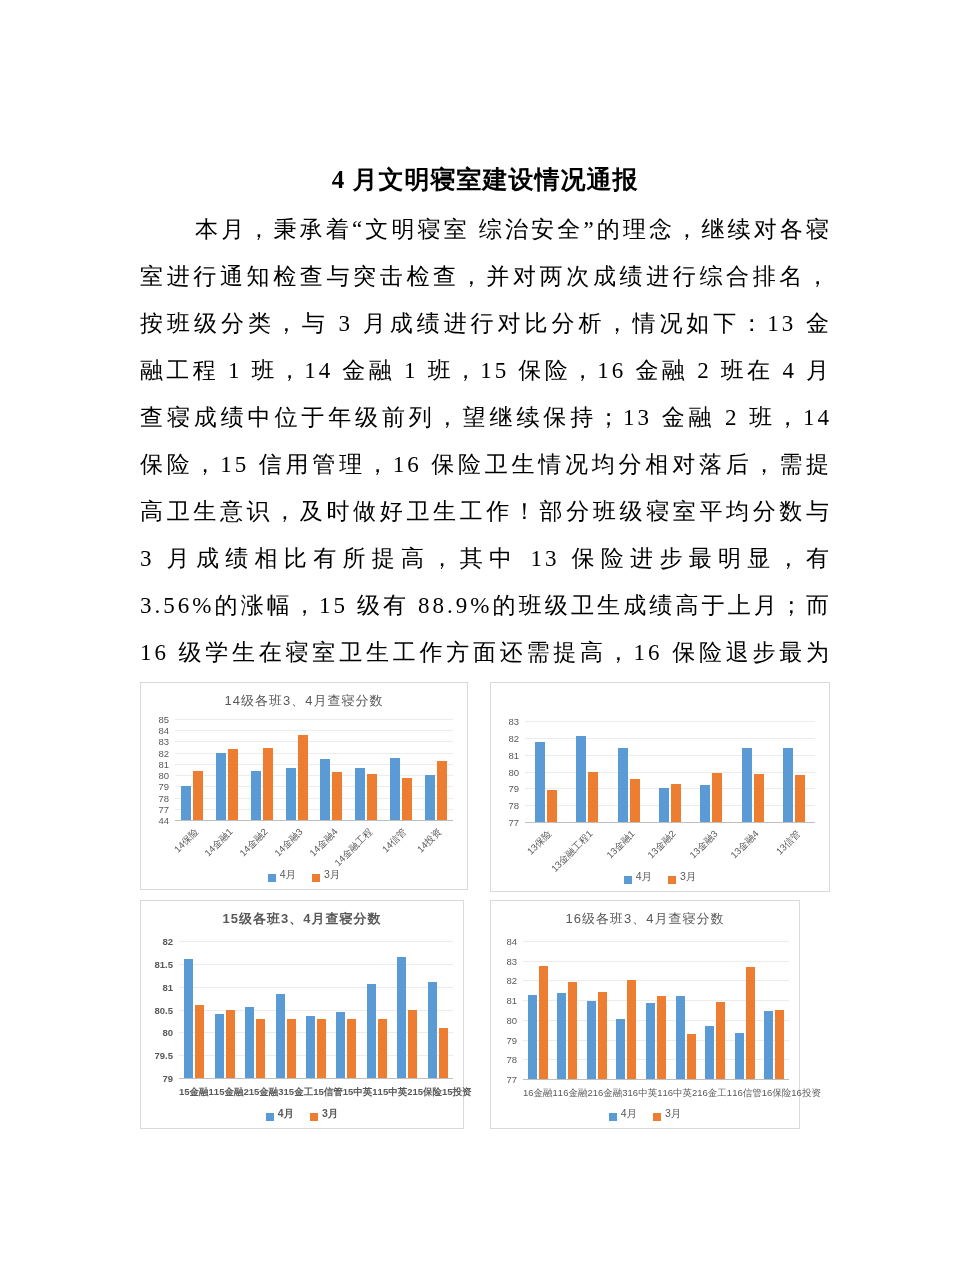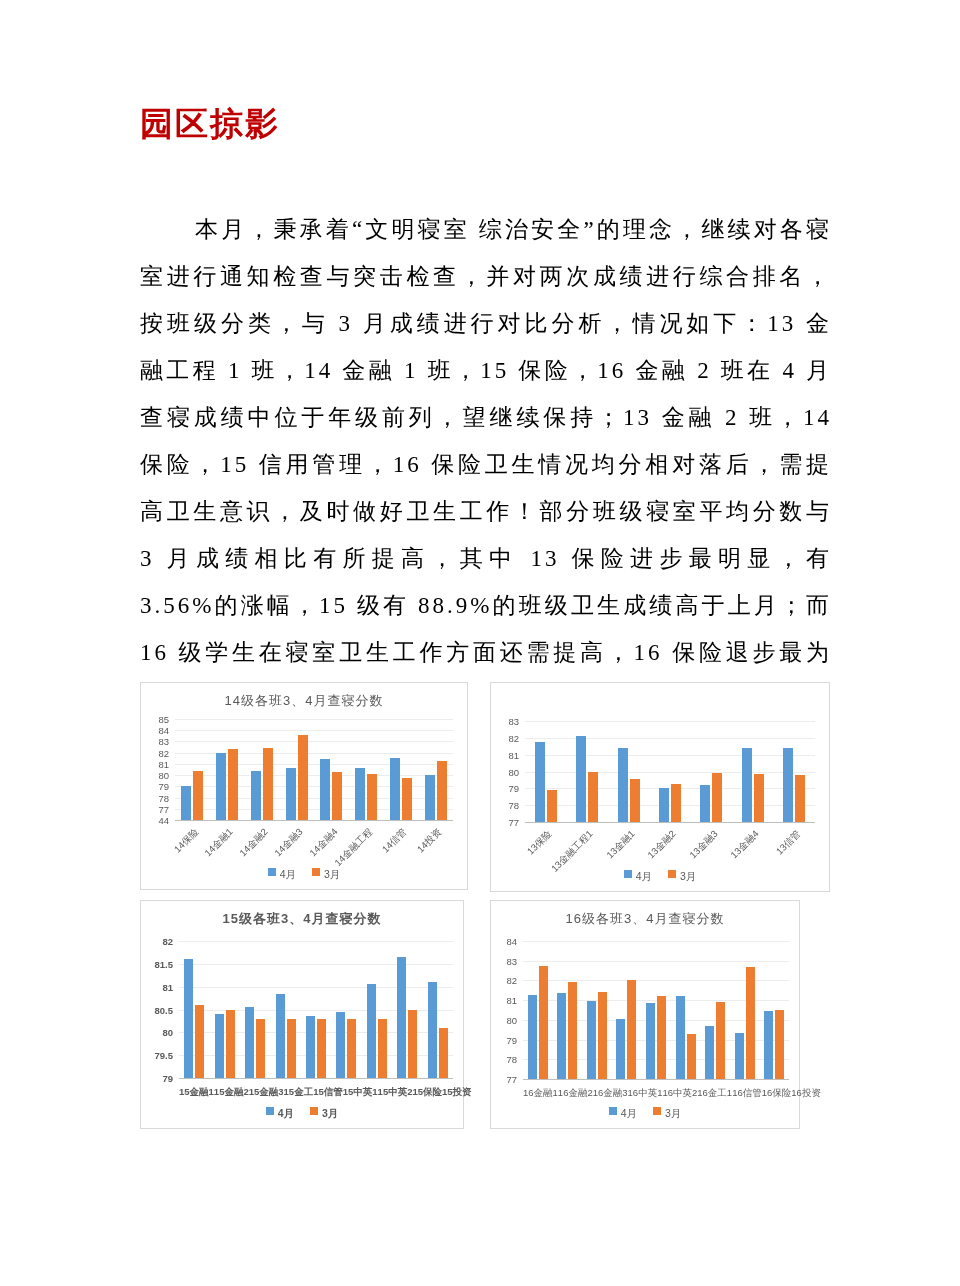--- a/index.html
+++ b/index.html
@@ -54,30 +54,30 @@
     position:absolute; top:3px; right:50%;
     transform:rotate(-45deg); transform-origin:100% 0%;
     white-space:nowrap; font-size:9.5px; color:#595959;
   }
   .x-cell .flat { font-size:9.5px; color:#595959; white-space:nowrap; }
   .legend {
     position:absolute; left:0; right:0; bottom:7px;
     display:flex; justify-content:center; gap:16px;
     font-size:10.5px; color:#595959;
   }
-  .legend-item { display:flex; align-items:flex-start; gap:4px; }
+  .legend-item { display:flex; align-items:flex-end; gap:4px; }
   .swatch { width:8px; height:8px; display:inline-block; }
 </style>
 </head>
 <body>
 
 <div class="page">
 
-  <div class="section-heading">园区掠影</div>
-
+
+  <div class="doc-title">4 月文明寝室建设情况通报</div>
 
   <div class="body-text">本月，秉承着“文明寝室 综治安全”的理念，继续对各寝室进行通知检查与突击检查，并对两次成绩进行综合排名，按班级分类，与 3 月成绩进行对比分析，情况如下：13 金融工程 1 班，14 金融 1 班，15 保险，16 金融 2 班在 4 月查寝成绩中位于年级前列，望继续保持；13 金融 2 班，14 保险，15 信用管理，16 保险卫生情况均分相对落后，需提高卫生意识，及时做好卫生工作！部分班级寝室平均分数与 3 月成绩相比有所提高，其中 13 保险进步最明显，有 3.56%的涨幅，15 级有 88.9%的班级卫生成绩高于上月；而 16 级学生在寝室卫生工作方面还需提高，16 保险退步最为明显。</div>
 
   <div id="chart0" class="chart">
       <div class="chart-title">14级各班3、4月查寝分数</div>
       <div class="plot" style="left: 34px; right: 14px; top: 36px; height: 101px;">
         <div class="gridline" style="top: 0px;"></div>
         <div class="gridline" style="top: 11.2222px;"></div>
         <div class="gridline" style="top: 22.4444px;"></div>
         <div class="gridline" style="top: 33.6667px;"></div>

